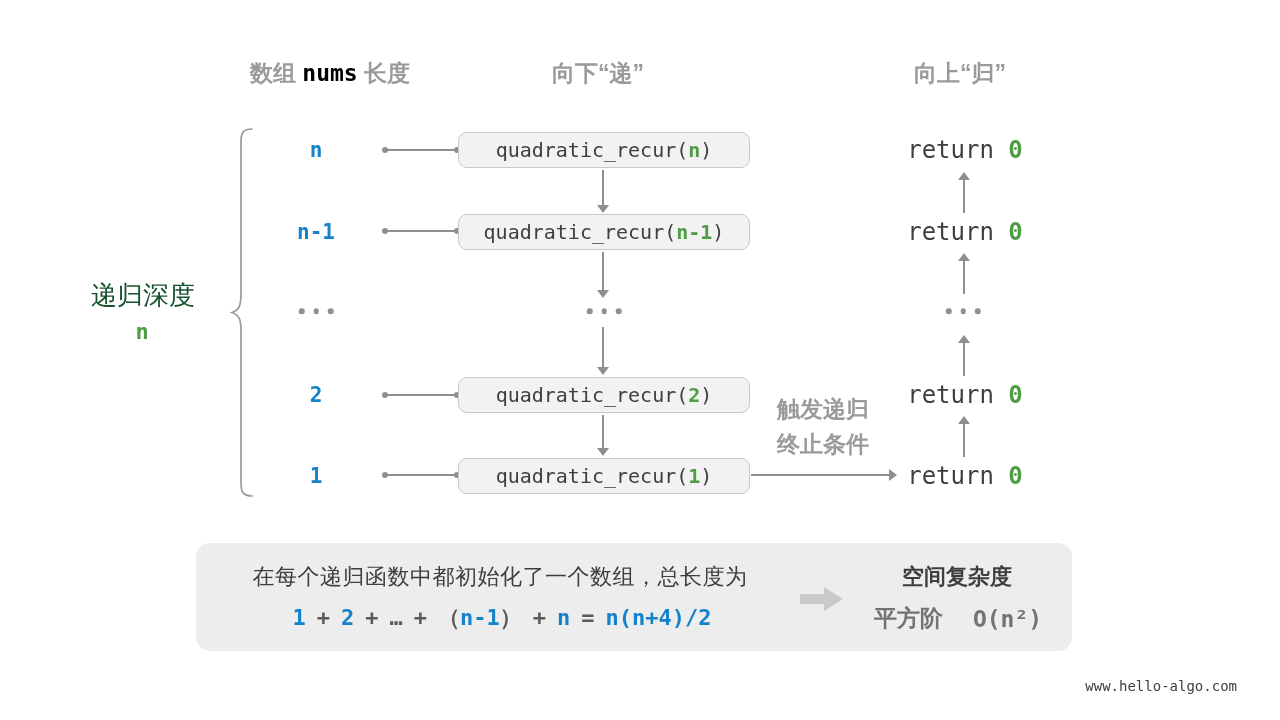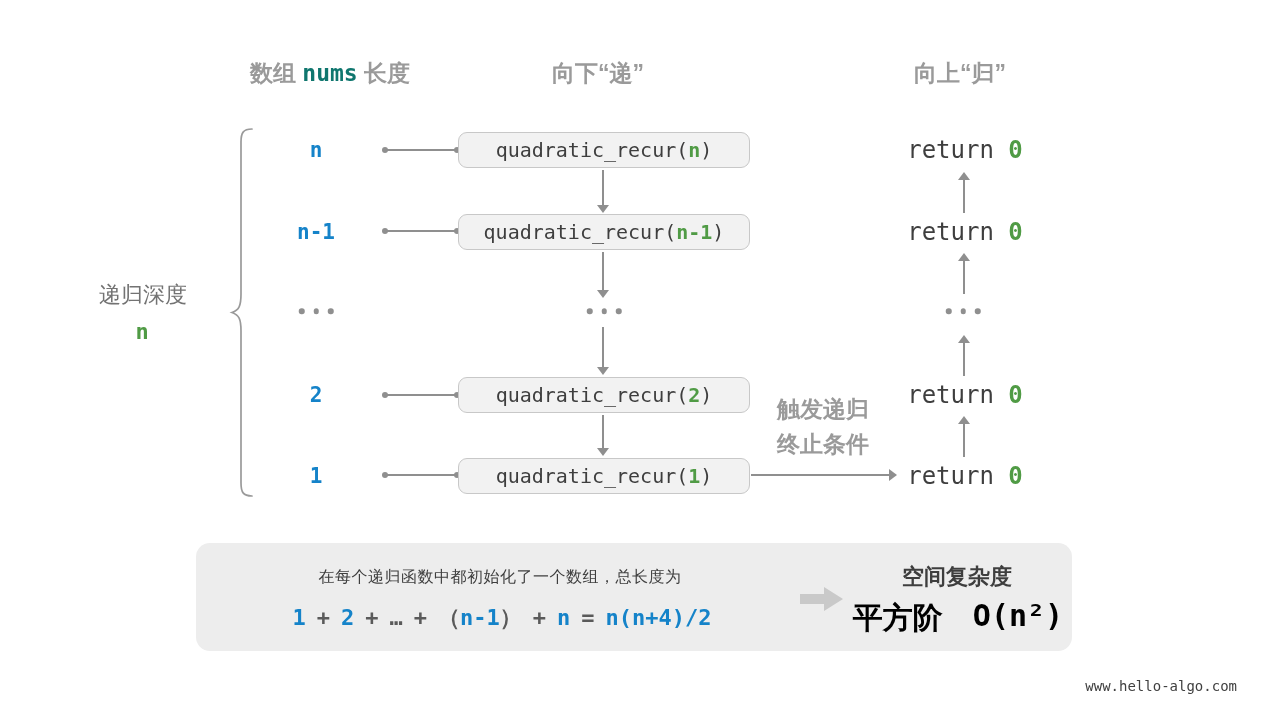--- a/index.html
+++ b/index.html
@@ -7,23 +7,23 @@
   .canvas {
     position:relative; width:1280px; height:720px; background:#ffffff;
     font-family:"Liberation Sans", sans-serif; overflow:hidden;
   }
   .mono { font-family:"DejaVu Sans Mono", monospace; }
 
   
   .ctr { position:absolute; transform:translate(-50%,-50%); white-space:nowrap; }
 
   .hdr { color:#9a9a9a; font-weight:bold; font-size:23px; }
-  .hdr .code { color:#0f766e; font-family:"DejaVu Sans Mono", monospace; font-weight:bold; }
-
-  .depth-label { color:#737373; font-size:22px; }
+  .hdr .code { color:#000000; font-family:"DejaVu Sans Mono", monospace; font-weight:bold; }
+
+  .depth-label { color:#14532d; font-size:26px; }
   .depth-n { color:#509b45; font-weight:bold; font-size:22px; }
 
   .size-label { color:#1583c9; font-weight:bold; font-size:21px; font-family:"DejaVu Sans Mono", monospace; }
 
   .call-box {
     position:absolute; left:458px; width:292px; height:36px;
     background:#f2f2f2; border:1.5px solid #c8c8c8; border-radius:9px;
     display:flex; align-items:center; justify-content:center;
     font-family:"DejaVu Sans Mono", monospace; font-size:20px; color:#3e3e3e;
   }
@@ -54,28 +54,28 @@
 
   .dots { position:absolute; transform:translate(-50%,-50%); display:flex; gap:9px; }
   .dots i { width:5.5px; height:5.5px; border-radius:50%; background:#8f8f8f; }
 
   .trigger-note { color:#9a9a9a; font-weight:bold; font-size:23px; text-align:right; line-height:35px; }
 
   .panel {
     position:absolute; left:196px; top:543px; width:876px; height:108px;
     background:#ededed; border-radius:14px;
   }
-  .panel-desc { color:#3e3e3e; font-size:16px; letter-spacing:0.5px; }
+  .panel-desc { color:#3e3e3e; font-size:22px; letter-spacing:0.5px; }
   .formula { display:flex; align-items:baseline; gap:11px;
     font-family:"DejaVu Sans Mono", monospace; font-size:22px; font-weight:bold; }
   .f-num { color:#1583c9; }
   .f-op { color:#5a5a5a; }
   .f-grp { display:flex; align-items:baseline; }
   .cx-title { color:#3e3e3e; font-weight:bold; font-size:22px; }
-  .cx-value { display:flex; align-items:flex-start; gap:8px; color:#000000; font-weight:bold; font-size:30px; }
+  .cx-value { display:flex; align-items:center; gap:8px; color:#737373; font-weight:bold; font-size:23px; }
   .cx-value .code { font-family:"DejaVu Sans Mono", monospace;margin-left:22px; }
 
   .watermark { position:absolute; top:678px; right:43px; color:#404040;
     font-family:"DejaVu Sans Mono", monospace; font-size:14px; }
 
   svg { position:absolute; overflow:visible; }
 </style>
 </head>
 <body>
 

